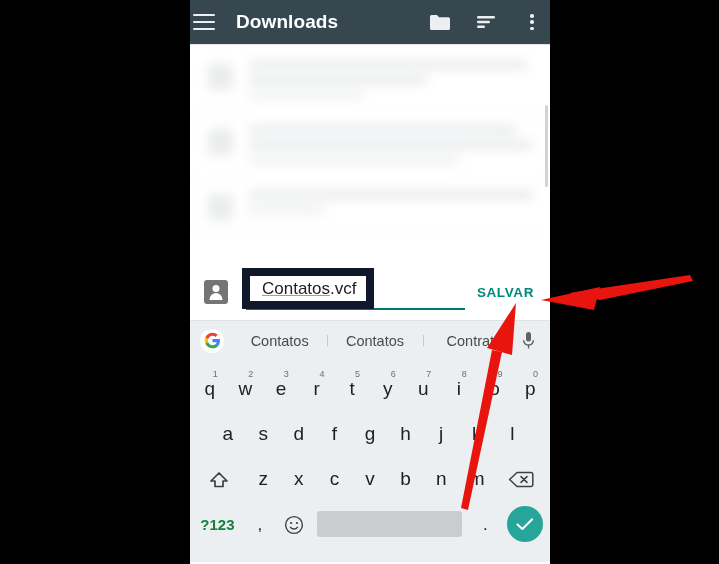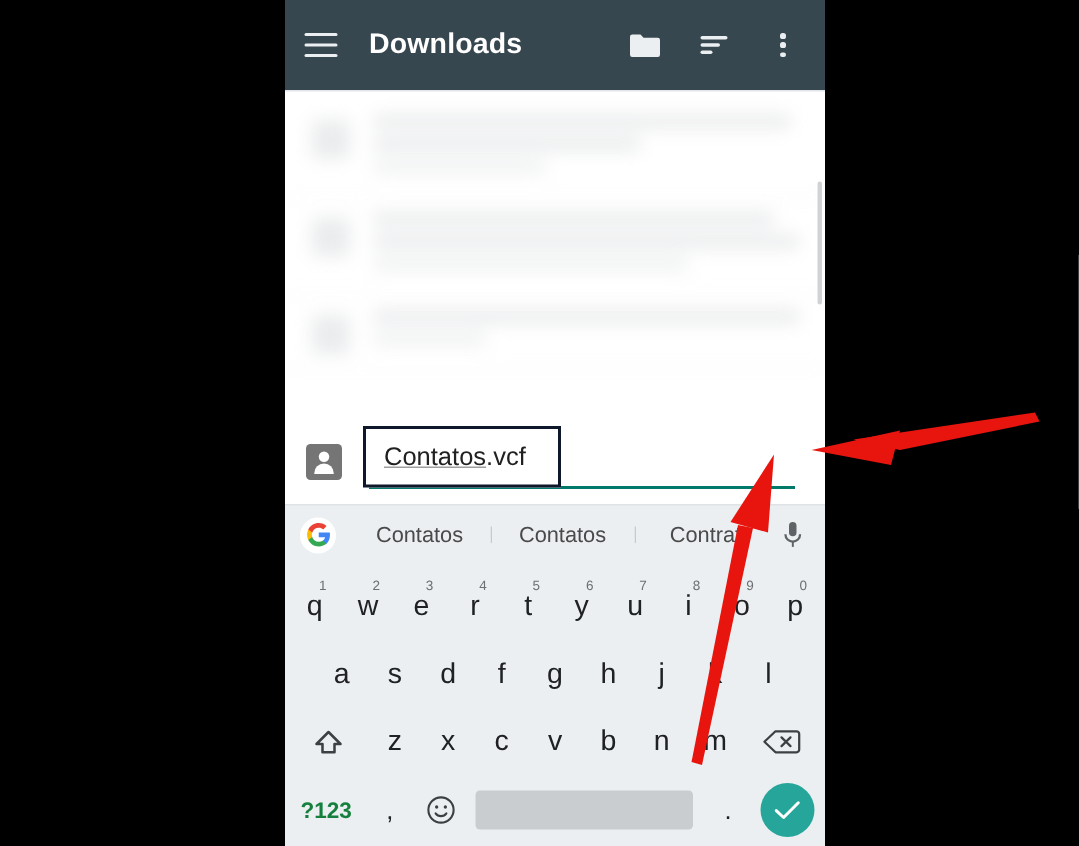--- a/index.html
+++ b/index.html
@@ -19,25 +19,25 @@
     position: absolute;
     left: 190px;
     top: 0;
     width: 360px;
     height: 564px;
     background: #ffffff;
     overflow: hidden;
   }
   
   .appbar {
-    height: 60px;
+    height: 44px;
     background: #37474f;
     display: flex;
     align-items: center;
-    padding: 0 13px;
+    padding: 0 3px;
     box-sizing: border-box;
   }
   .appbar .ham {
     width: 22px;
     height: 16px;
     display: flex;
     flex-direction: column;
     justify-content: space-between;
     margin-right: 21px;
     cursor: pointer;
@@ -156,21 +156,21 @@
     flex: 0 0 auto;
     padding: 6px 4px;
     cursor: pointer;
   }
 
   
   .redbox {
     position: absolute;
     left: 52px; top: 4px;
     width: 132px; height: 41px;
-    border: 2px solid #0f172a;
+    border: 8px solid #0f172a;
     background: #ffffff;
     box-sizing: border-box;
     display: flex;
     align-items: center;
     padding-left: 12px;
   }
 
   
   .suggest {
     height: 40px;
@@ -349,20 +349,21 @@
 
   <div class="inputrow">
     <div class="contact-icon"></div>
 
     <div class="fieldwrap">
       <span class="fieldtext">
         <u>Contatos</u><span>.vcf</span>
       </span>
     </div>
 
+    <div class="savebtn">SALVAR</div>
 
     <div class="redbox">
       <span class="fieldtext">
         <u>Contatos</u><span>.vcf</span>
       </span>
     </div>
   </div>
 
   <div class="suggest">
     <div class="glogo">

